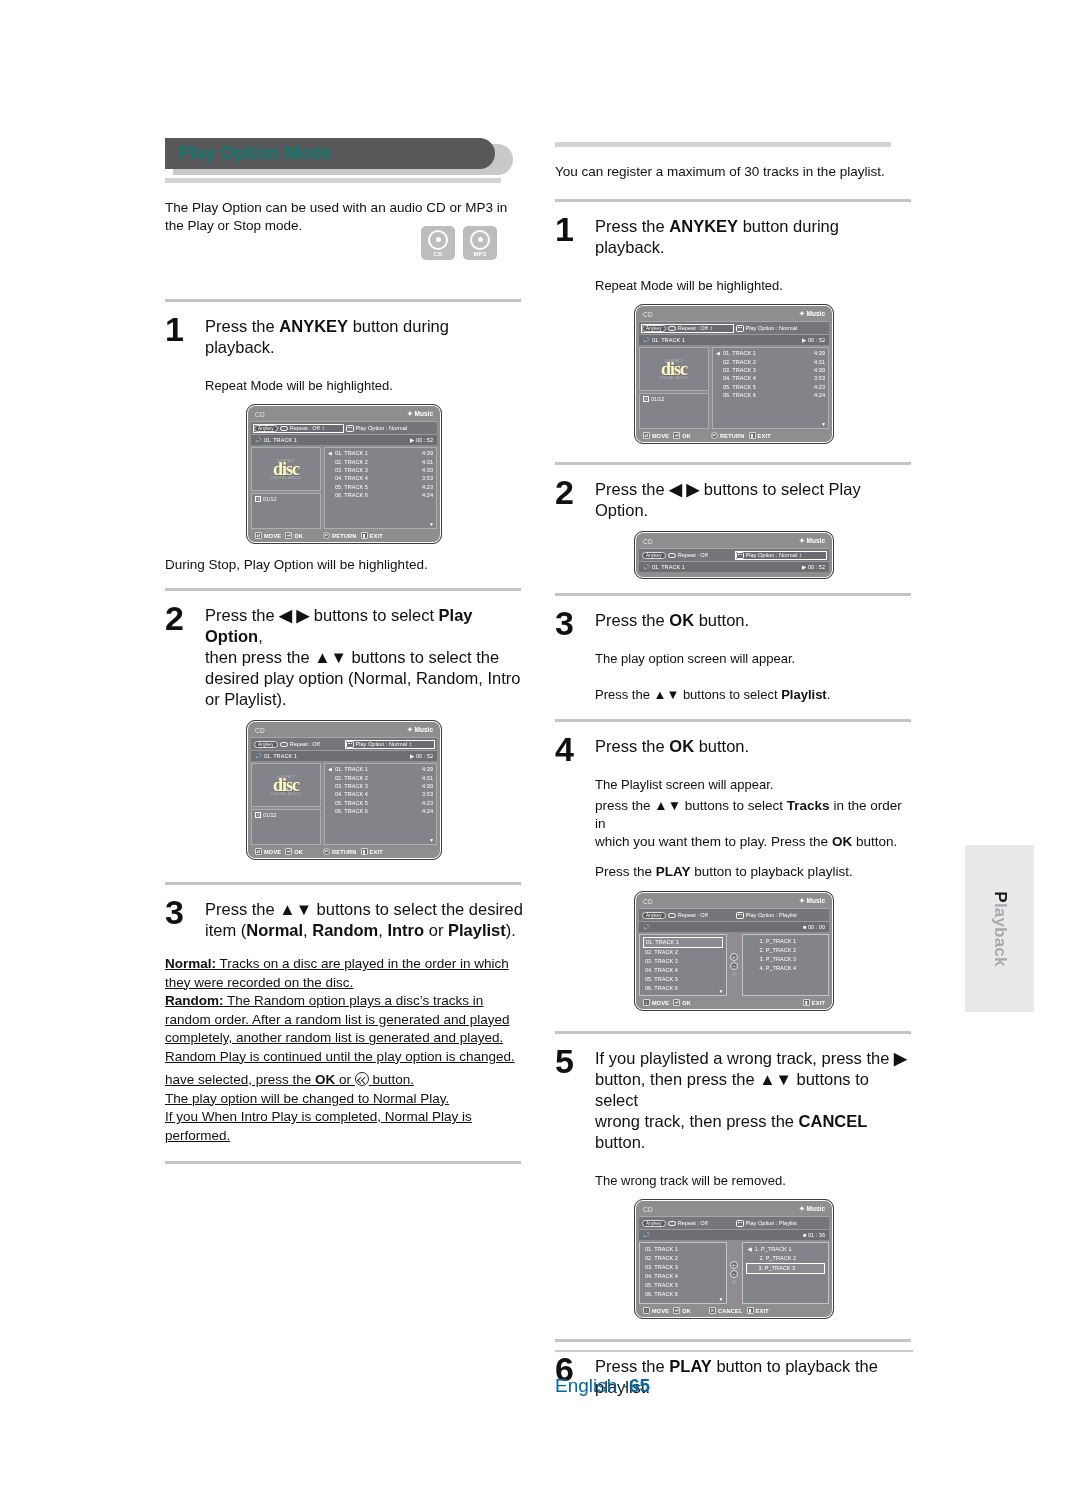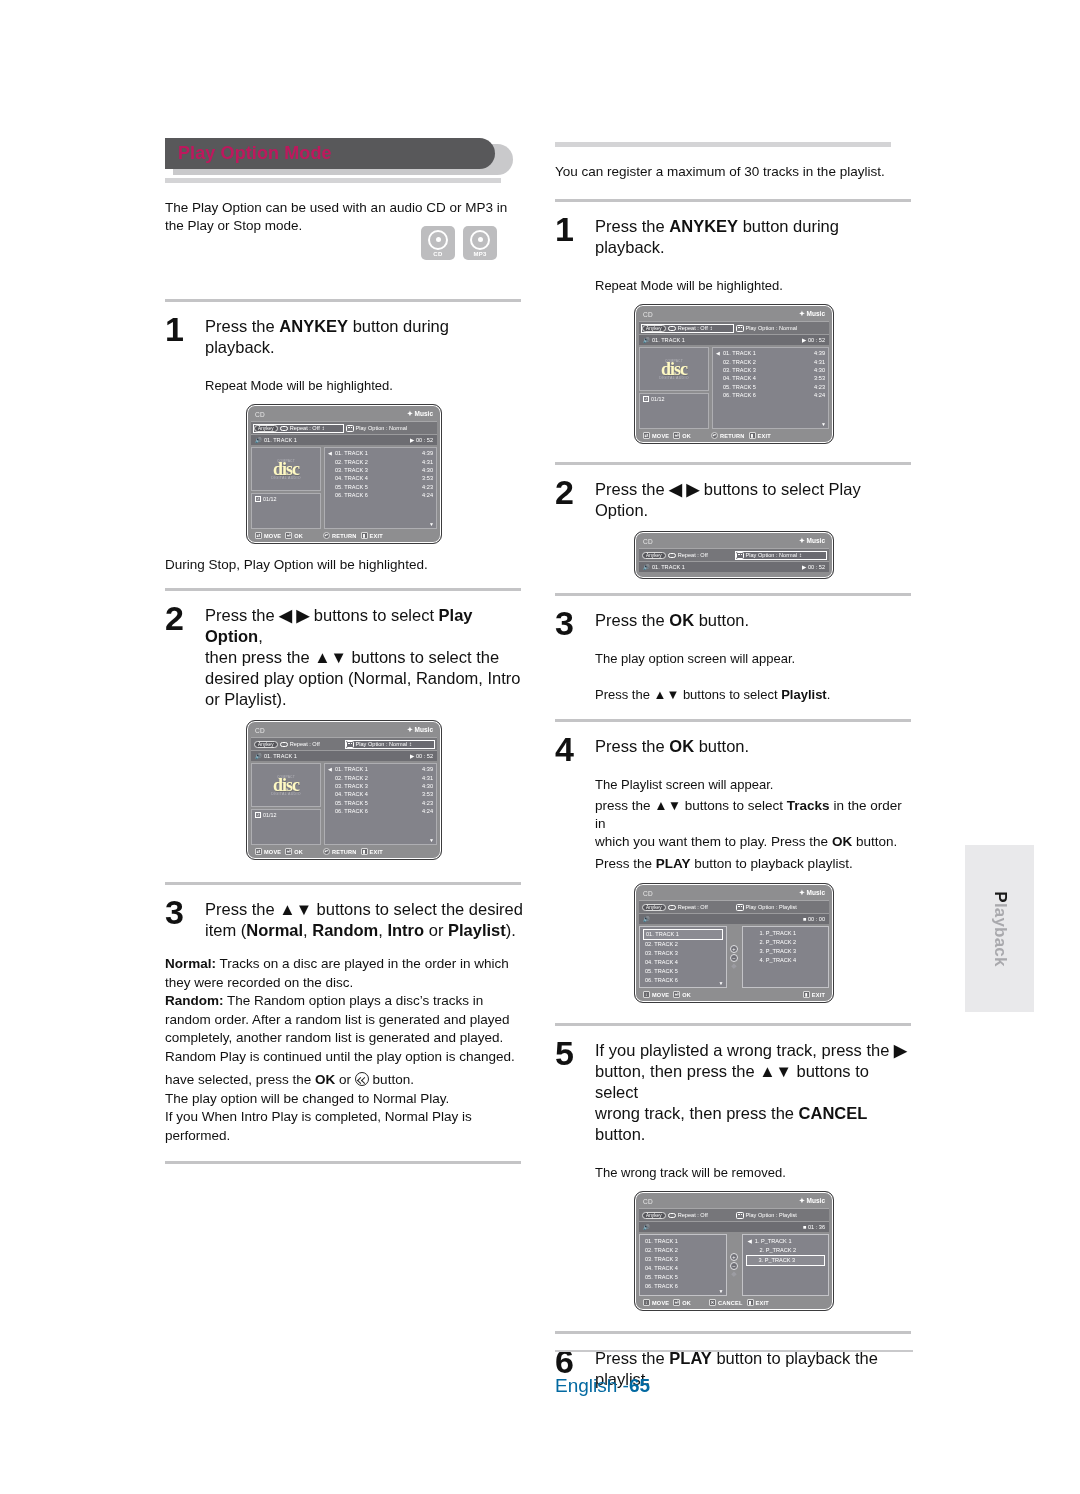--- a/index.html
+++ b/index.html
@@ -35,21 +35,21 @@
   }
   .banner .bar-shadow {
     position:absolute; left:8px; top:6px;
     height:31px; width:340px;
     background:#c9c9cb;
     border-radius:0 16px 16px 0;
     z-index:-1;
   }
   .banner .title {
     position:absolute; left:13px; top:5px;
-    color:#be185d; font-size:18px; font-weight:bold;
+    color:#0f766e; font-size:18px; font-weight:bold;
     letter-spacing:0.1px;
     white-space:nowrap;
   }
   .banner-under {
     width:336px; height:5px; background:#d4d4d6; margin-top:4px;
   }
 
   
   .intro {
     font-size:13.5px; line-height:18px; margin-top:16px; width:356px;
@@ -64,21 +64,21 @@
     position:absolute; left:0; top:-4px;
     font-size:34px; font-weight:bold; line-height:34px;
     font-family:"Liberation Sans", sans-serif;
   }
   .step .lead { font-size:16.5px; line-height:21px; }
   .step .sub  { font-size:13px; line-height:17px; margin-top:19px; }
   .step .sub2 { font-size:13.5px; line-height:18px; margin-top:4px; }
   .b { font-weight:bold; }
 
   .note { font-size:13.5px; line-height:18px; margin-top:12px; }
-  .defs { font-size:13.5px; line-height:18.5px; margin-top:14px; width:356px; }
+  .defs { font-size:13.5px; line-height:18.5px; margin-top:14px; width:356px;text-decoration:underline; }
 
   
   .disc-icons { position:absolute; right:26px; top:88px; display:flex; gap:8px; }
   .disc-ico {
     width:34px; height:34px; background:#bdbdbf; border-radius:5px;
     display:flex; flex-direction:column; align-items:center; justify-content:center;
   }
   .disc-ico .ring {
     width:20px; height:20px; border-radius:50%;
     border:2px solid #fff; position:relative;
@@ -626,21 +626,21 @@
     </div>
 
     <div class="hr" style="margin-top:16px"></div>
 
     <div class="step">
       <div class="num">4</div>
       <div class="lead"><span>Press the </span><span class="b">OK</span><span> button.</span></div>
       <div class="sub">The Playlist screen will appear.</div>
       <div class="sub2"><span>press the </span><span class="b">▲▼</span><span> buttons to select </span><span class="b">Tracks</span><span> in the order in</span></div>
       <div class="sub2" style="margin-top:0"><span>which you want them to play. Press the </span><span class="b">OK</span><span> button.</span></div>
-      <div class="sub2" style="margin-top:4px"><span>Press the </span><span class="b">PLAY</span><span> button to playback playlist.</span></div>
+      <div class="sub2" style="margin-top:12px"><span>Press the </span><span class="b">PLAY</span><span> button to playback playlist.</span></div>
     </div>
 
     <div class="osd wide">
       <div class="osd-top">
         <span class="cd">CD</span>
         <span class="music"><span class="dia">✦</span> <span>Music</span></span>
       </div>
       <div class="osd-bar">
         <span class="seg left">
           <span class="anykey-pill">Anykey</span>

